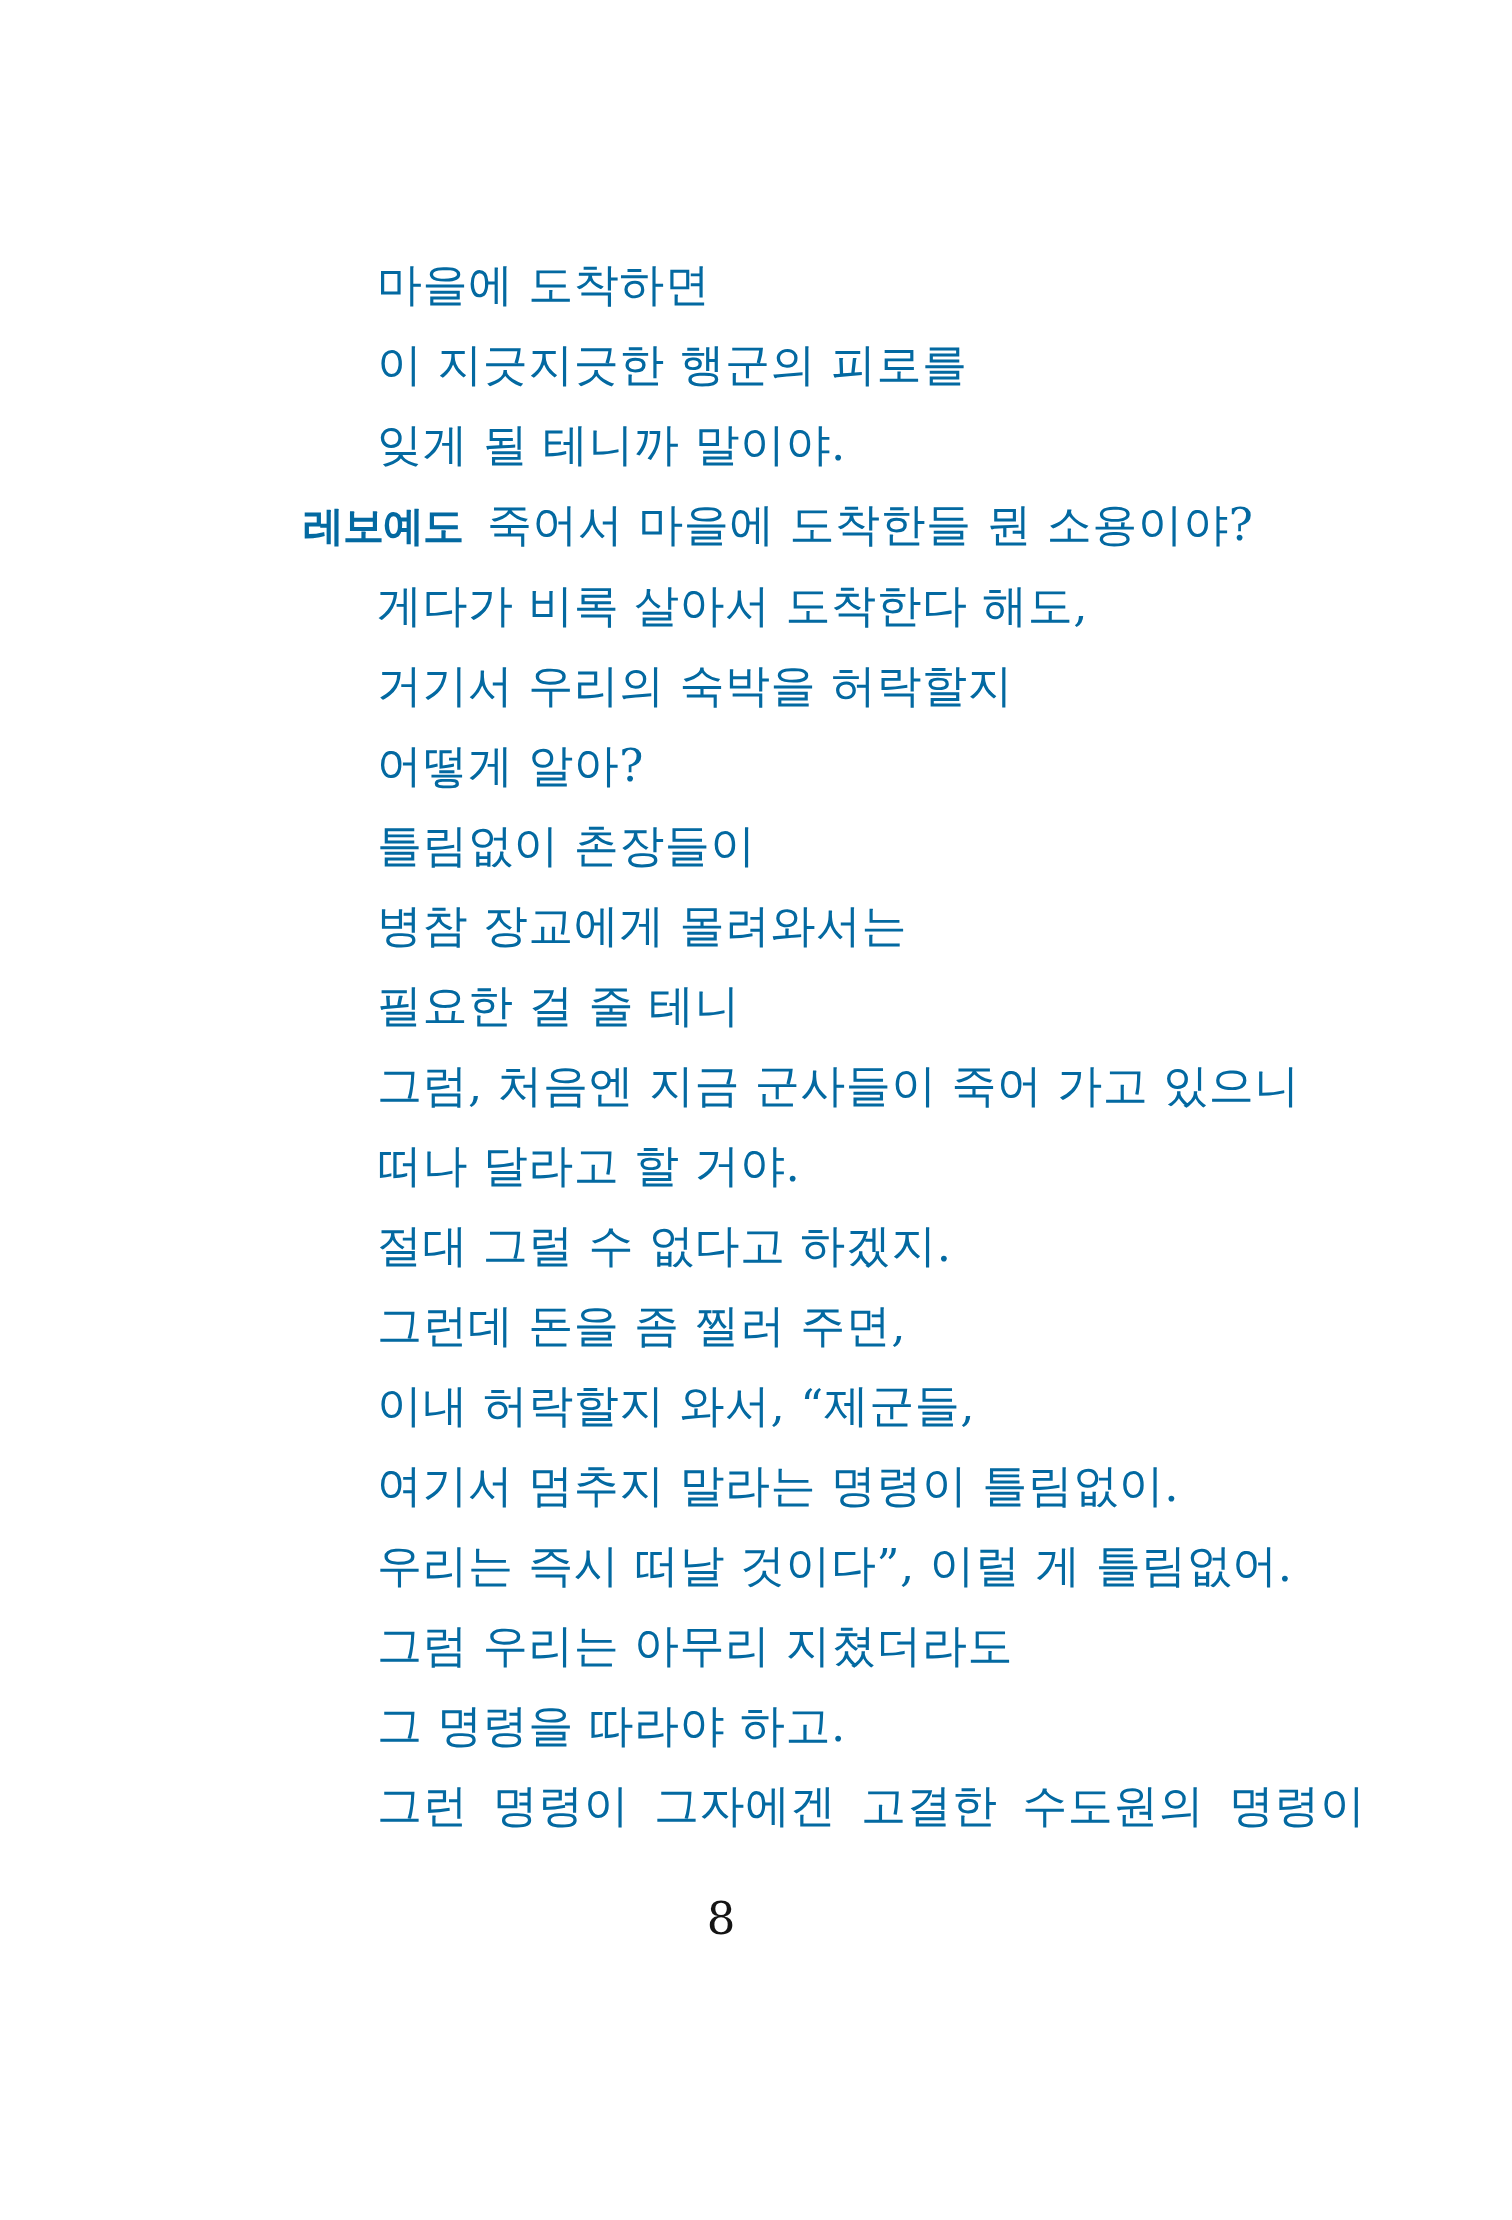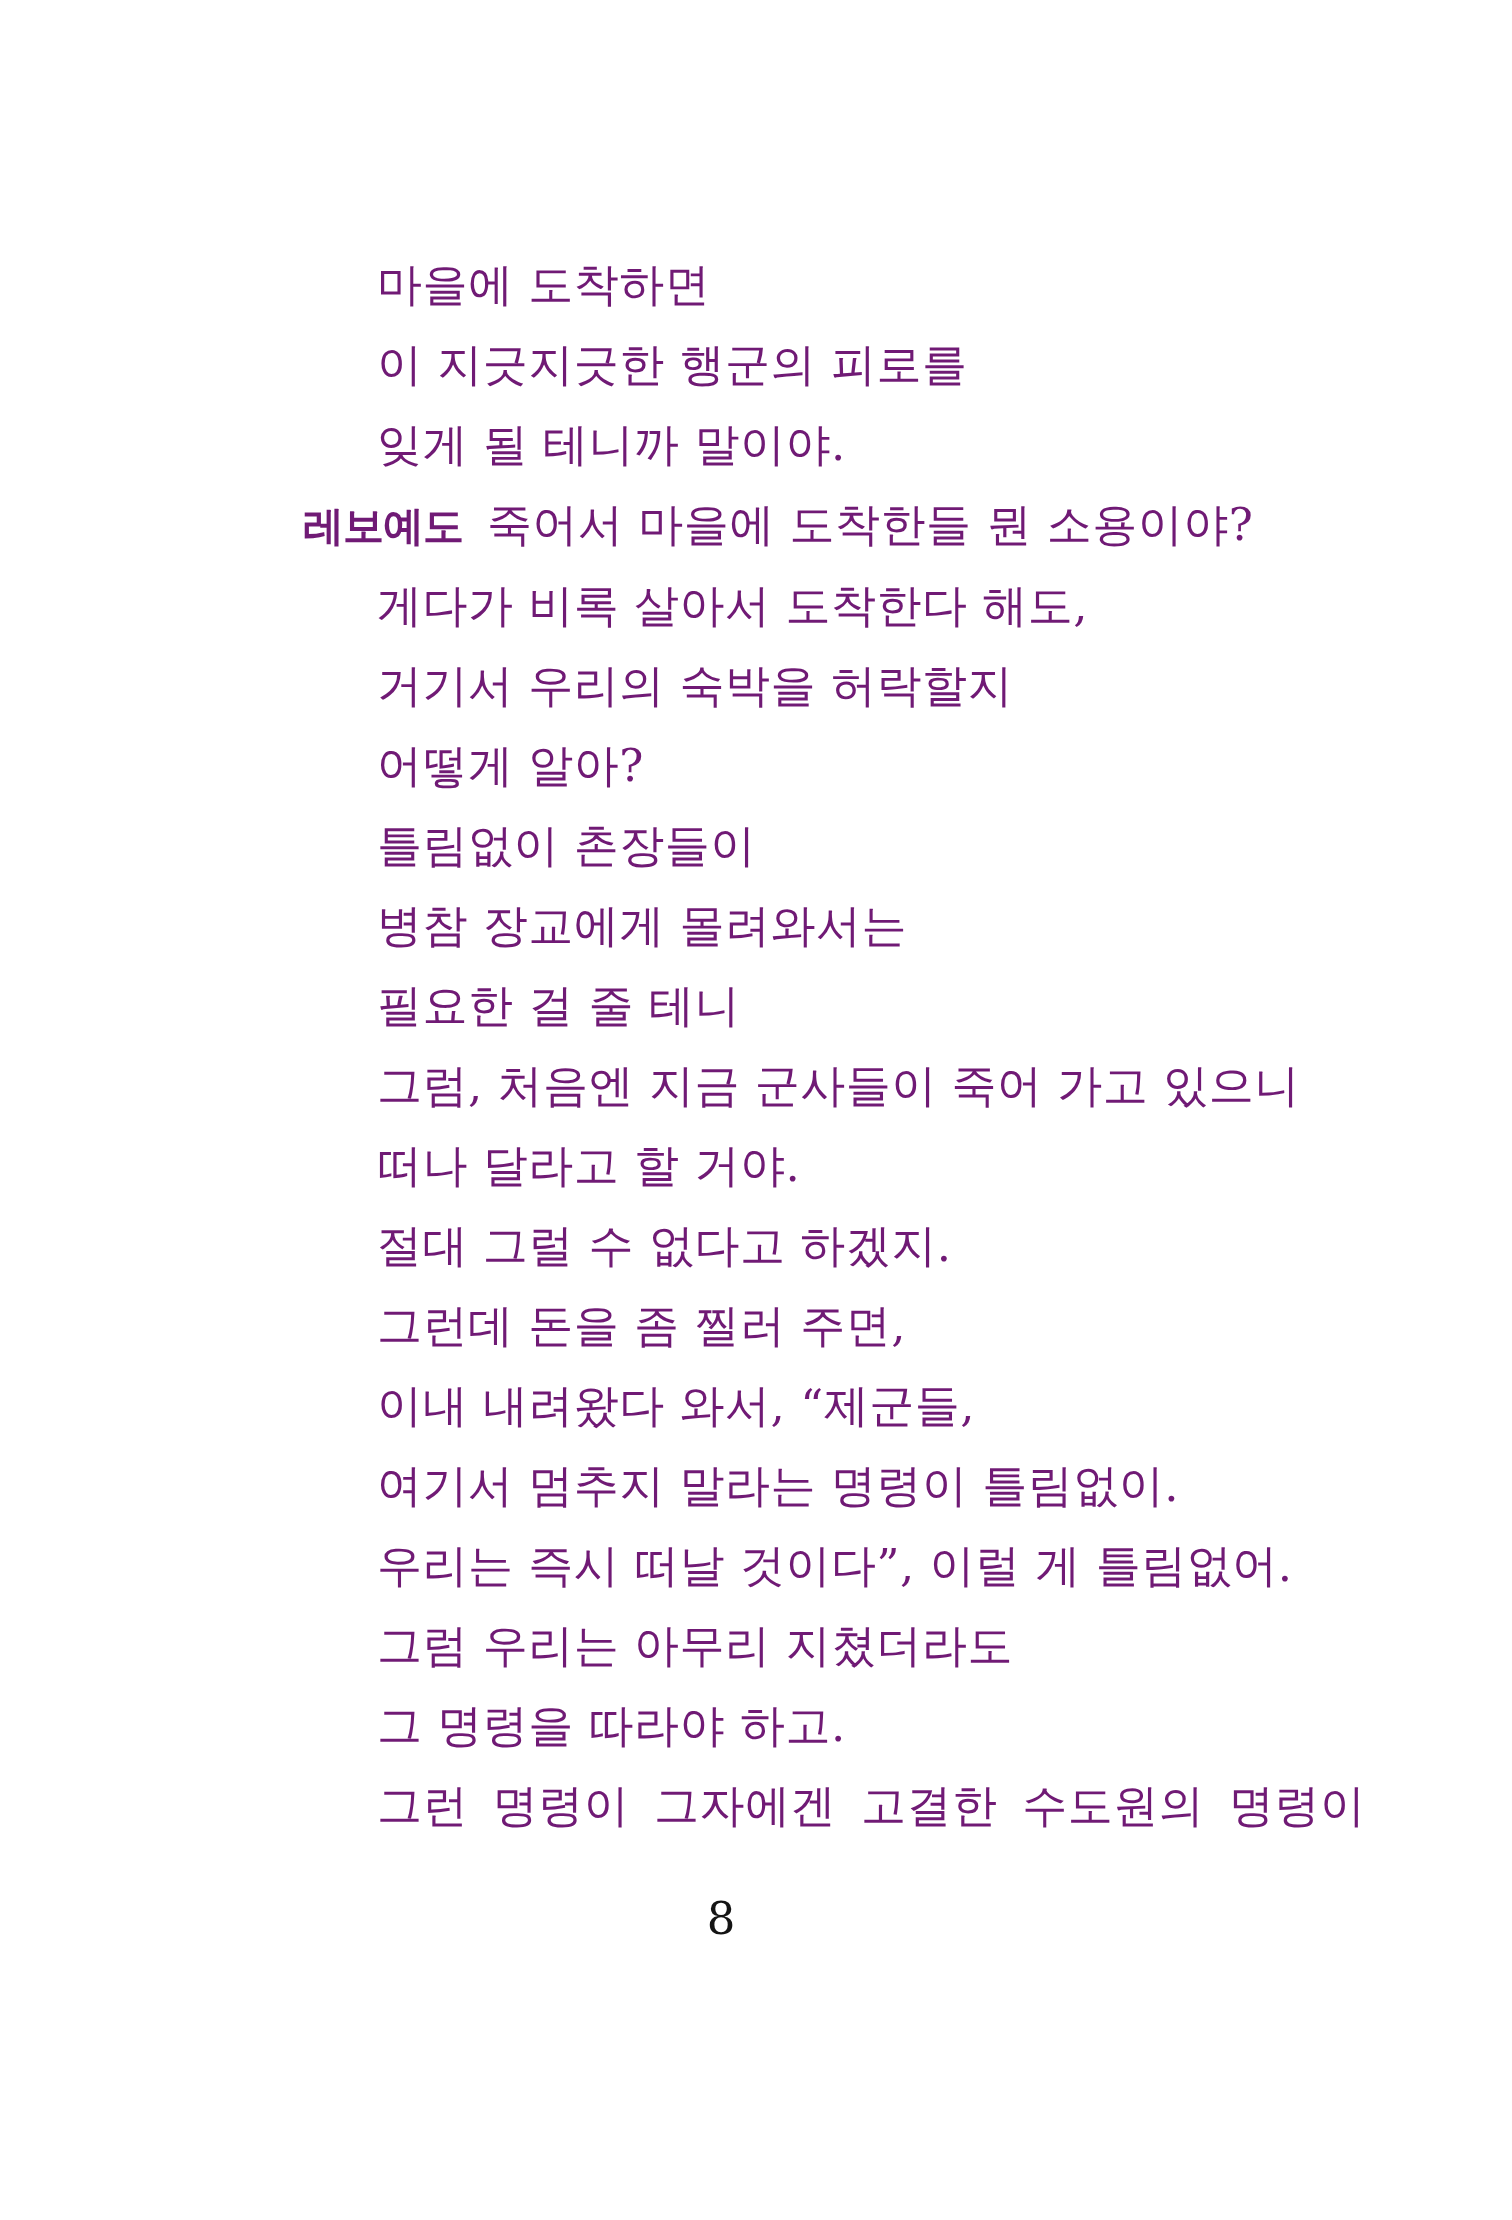--- a/index.html
+++ b/index.html
@@ -53,36 +53,36 @@
     font-family: "DejaVu Serif", "Liberation Serif", serif;
     font-size: 45px;
     line-height: 1;
     color: #141414;
   }
 </style>
 </head>
 <body>
 
 <div class="page" style="background: rgb(255, 255, 255);">
-  <div class="script-body" id="script-body" style="color: #701a75;">
+  <div class="script-body" id="script-body" style="color: #0369a1;">
       <div class="script-line"><span class="dialogue-text">마을에 도착하면</span></div>
       <div class="script-line"><span class="dialogue-text">이 지긋지긋한 행군의 피로를</span></div>
       <div class="script-line"><span class="dialogue-text">잊게 될 테니까 말이야.</span></div>
       <div class="script-line has-speaker"><span class="speaker-name">레보예도</span><span class="dialogue-text">죽어서 마을에 도착한들 뭔 소용이야?</span></div>
       <div class="script-line"><span class="dialogue-text">게다가 비록 살아서 도착한다 해도,</span></div>
       <div class="script-line"><span class="dialogue-text">거기서 우리의 숙박을 허락할지</span></div>
       <div class="script-line"><span class="dialogue-text">어떻게 알아?</span></div>
       <div class="script-line"><span class="dialogue-text">틀림없이 촌장들이</span></div>
       <div class="script-line"><span class="dialogue-text">병참 장교에게 몰려와서는</span></div>
       <div class="script-line"><span class="dialogue-text">필요한 걸 줄 테니</span></div>
       <div class="script-line"><span class="dialogue-text">그럼, 처음엔 지금 군사들이 죽어 가고 있으니</span></div>
       <div class="script-line"><span class="dialogue-text">떠나 달라고 할 거야.</span></div>
       <div class="script-line"><span class="dialogue-text">절대 그럴 수 없다고 하겠지.</span></div>
       <div class="script-line"><span class="dialogue-text">그런데 돈을 좀 찔러 주면,</span></div>
-      <div class="script-line"><span class="dialogue-text">이내 내려왔다 와서, “제군들,</span></div>
+      <div class="script-line"><span class="dialogue-text">이내 허락할지 와서, “제군들,</span></div>
       <div class="script-line"><span class="dialogue-text">여기서 멈추지 말라는 명령이 틀림없이.</span></div>
       <div class="script-line"><span class="dialogue-text">우리는 즉시 떠날 것이다”, 이럴 게 틀림없어.</span></div>
       <div class="script-line"><span class="dialogue-text">그럼 우리는 아무리 지쳤더라도</span></div>
       <div class="script-line"><span class="dialogue-text">그 명령을 따라야 하고.</span></div>
       <div class="script-line justified"><span class="dialogue-text">그런 명령이 그자에겐 고결한 수도원의 명령이</span></div>
     </div>
   <div class="page-number">8</div>
 </div>
 
 </body></html>

